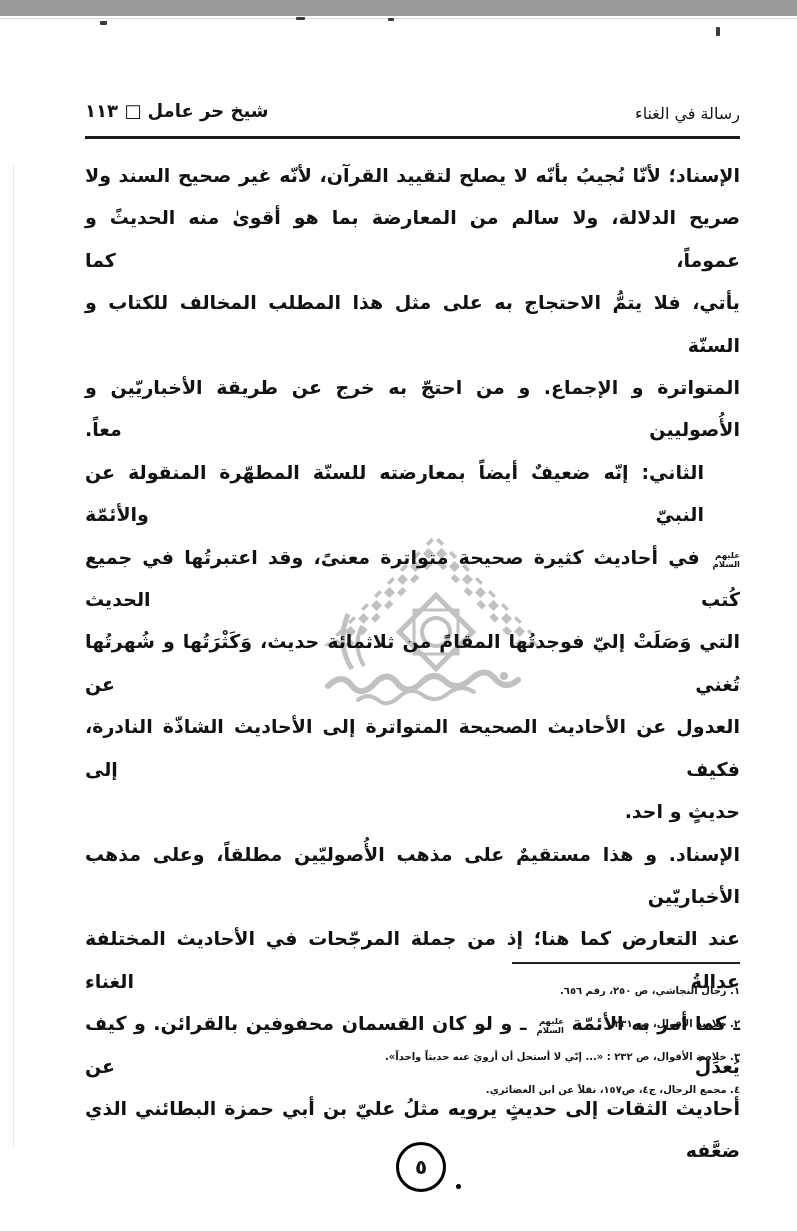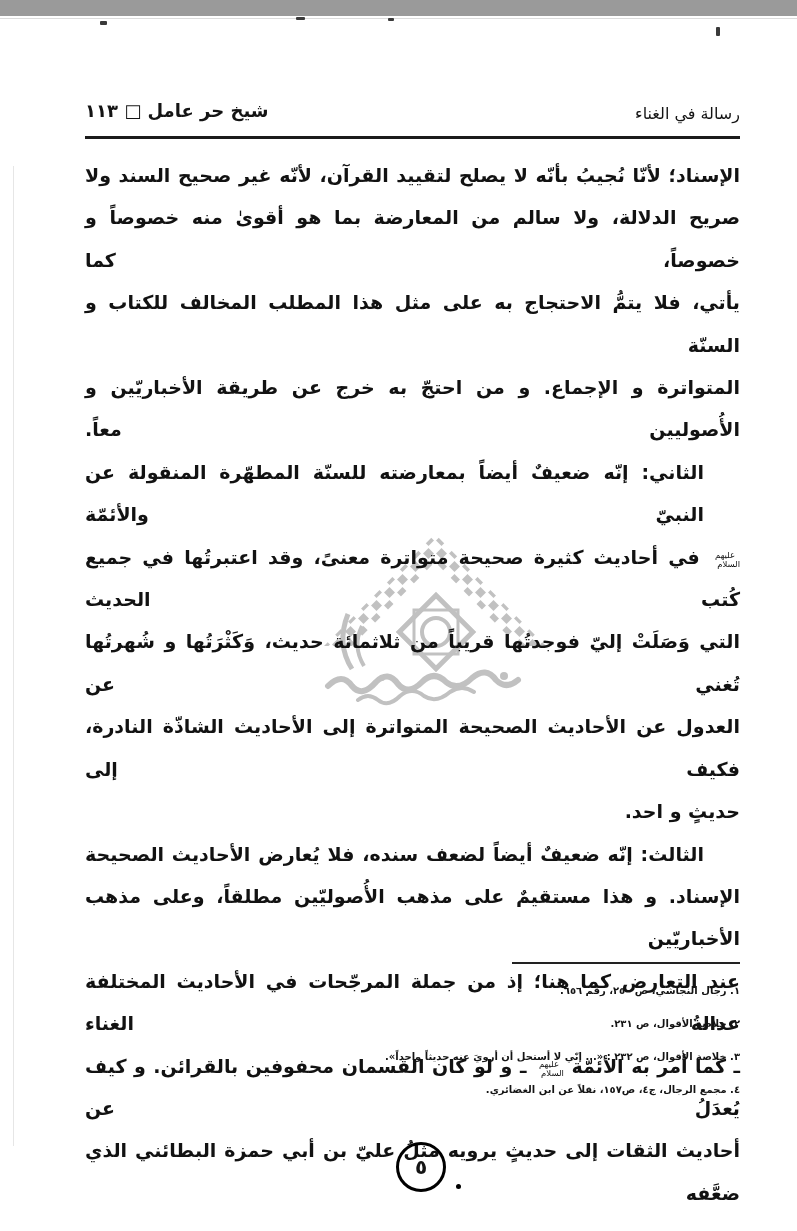--- a/index.html
+++ b/index.html
@@ -17,21 +17,21 @@
   .watermark{position:absolute;left:318px;top:518px;opacity:.85;z-index:0;}
   .body-text{
     position:absolute;right:57px;width:655px;top:138px;direction:rtl;
     font-size:19px;font-weight:bold;z-index:1;color:#121212;
   }
   .line{min-height:42.4px;line-height:42.4px;text-align:justify;text-align-last:justify;}
   .line.short{text-align:right;text-align-last:right;}
   .line.ind{padding-right:36px;}
   .hon{
     display:inline-block;width:30px;font-size:8.5px;line-height:1.05;
-    text-align:center;vertical-align:-3px;font-weight:normal;white-space:normal;
+    text-align:right;vertical-align:-3px;font-weight:bold;white-space:normal;
   }
   .fn-rule{position:absolute;right:57px;top:946px;width:228px;height:2px;background:#222;z-index:1;}
   .footnotes{position:absolute;right:57px;width:655px;top:958px;direction:rtl;font-size:10px;font-weight:bold;z-index:1;}
   .fn-line{line-height:33px;text-align:right;}
   .pagenum{
     position:absolute;left:396px;top:1126px;width:44px;height:44px;
     border:3px solid #000;border-radius:50%;display:flex;align-items:center;justify-content:center;
     font-size:20px;font-weight:bold;direction:rtl;z-index:1;
   }
   .ink-dot{position:absolute;left:456px;top:1168px;width:5px;height:5px;background:#000;border-radius:50%;}
@@ -69,29 +69,28 @@
     <g stroke="#b7b7b7" fill="none" stroke-linecap="round">
       <path d="M10 152 q14 -14 24 0 q10 12 24 -4 q12 -12 22 2 q10 12 24 -2 q12 -12 24 0 q12 10 26 -4 q14 -12 24 2 q10 10 22 0" stroke-width="6"></path>
       <path d="M40 166 q10 -8 20 0 q10 8 22 -4 q12 -10 24 0 q12 8 26 -4 q12 -8 24 0" stroke-width="4"></path>
     </g>
     <circle cx="186" cy="142" r="4" fill="#b7b7b7"></circle>
     <circle cx="64" cy="144" r="3" fill="#b7b7b7"></circle>
   </svg>
 
   <div class="body-text">
       <div class="line">الإسناد؛ لأنّا نُجيبُ بأنّه لا يصلح لتقييد القرآن، لأنّه غير صحيح السند ولا</div>
-      <div class="line">صريح الدلالة، ولا سالم من المعارضة بما هو أقوىٰ منه خصوصاً و خصوصاً، كما</div>
+      <div class="line">صريح الدلالة، ولا سالم من المعارضة بما هو أقوىٰ منه الحديثً و عموماً، كما</div>
       <div class="line">يأتي، فلا يتمُّ الاحتجاج به على مثل هذا المطلب المخالف للكتاب و السنّة</div>
       <div class="line">المتواترة و الإجماع. و من احتجّ به خرج عن طريقة الأخباريّين و الأُصوليين معاً.</div>
       <div class="line ind">الثاني: إنّه ضعيفٌ أيضاً بمعارضته للسنّة المطهّرة المنقولة عن النبيّ والأئمّة</div>
       <div class="line"><span class="hon">عليهم السلام</span> في أحاديث كثيرة صحيحة متواترة معنىً، وقد اعتبرتُها في جميع كُتب الحديث</div>
-      <div class="line">التي وَصَلَتْ إليّ فوجدتُها قريباً من ثلاثمائة حديث، وَكَثْرَتُها و شُهرتُها تُغني عن</div>
+      <div class="line">التي وَصَلَتْ إليّ فوجدتُها المقامً من ثلاثمائة حديث، وَكَثْرَتُها و شُهرتُها تُغني عن</div>
       <div class="line">العدول عن الأحاديث الصحيحة المتواترة إلى الأحاديث الشاذّة النادرة، فكيف إلى</div>
       <div class="line short">حديثٍ و احد.</div>
-      <div class="line ind">الثالث: إنّه ضعيفٌ أيضاً لضعف سنده، فلا يُعارض الأحاديث الصحيحة</div>
       <div class="line">الإسناد. و هذا مستقيمٌ على مذهب الأُصوليّين مطلقاً، وعلى مذهب الأخباريّين</div>
       <div class="line">عند التعارض كما هنا؛ إذ من جملة المرجّحات في الأحاديث المختلفة عدالةُ الغناء</div>
       <div class="line">ـ كما أمر به الأئمّة <span class="hon">عليهم السلام</span> ـ و لو كان القسمان محفوفين بالقرائن. و كيف يُعدَلُ عن</div>
       <div class="line">أحاديث الثقات إلى حديثٍ يرويه مثلُ عليّ بن أبي حمزة البطائني الذي ضعَّفه</div>
     </div>
 
   <div class="fn-rule"></div>
   <div class="footnotes">
       <div class="fn-line">١. رجال النجاشي، ص ٢٥٠، رقم ٦٥٦.</div>
       <div class="fn-line">٢. خلاصة الأقوال، ص ٢٣١.</div>

